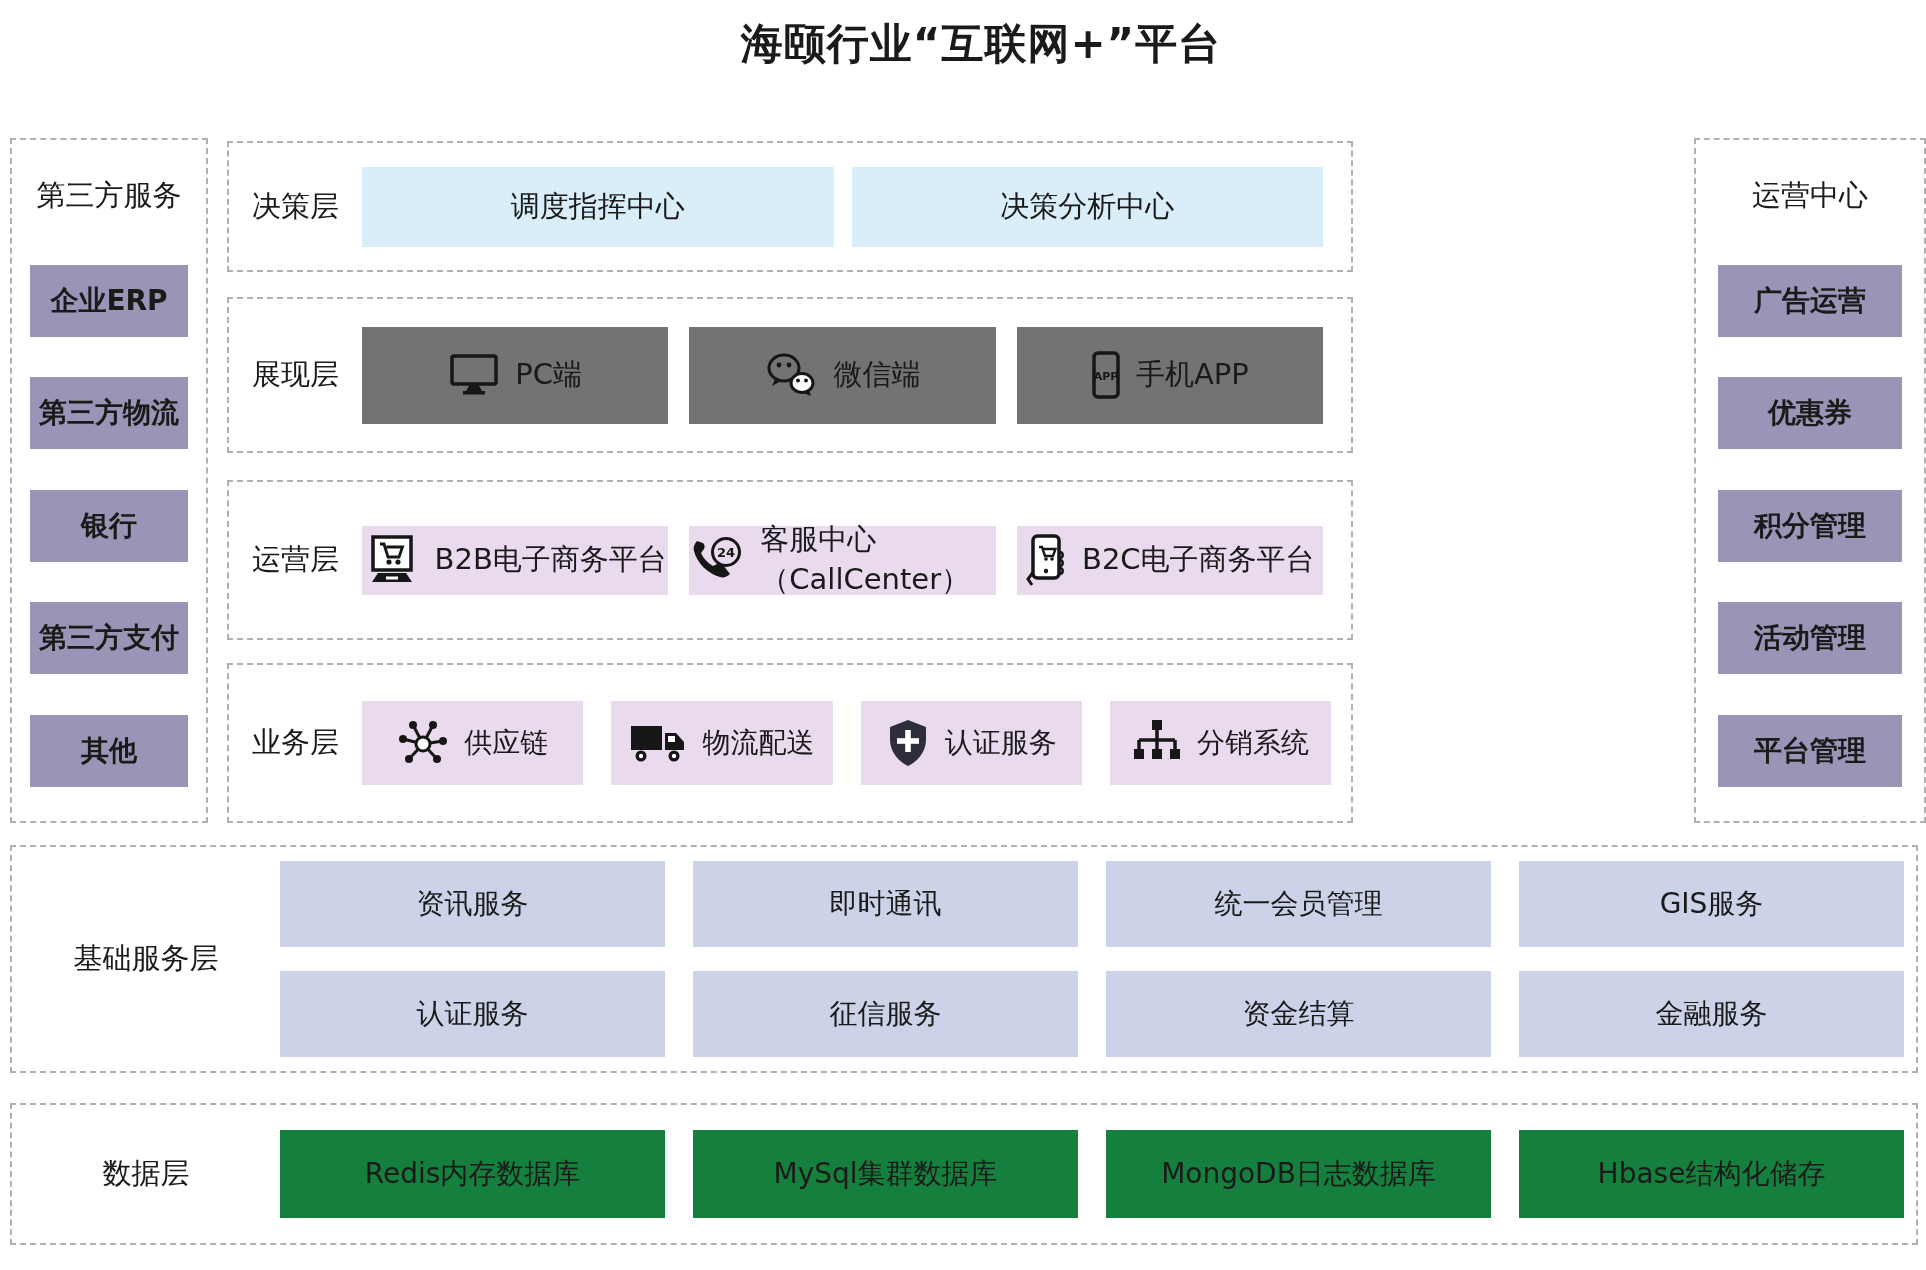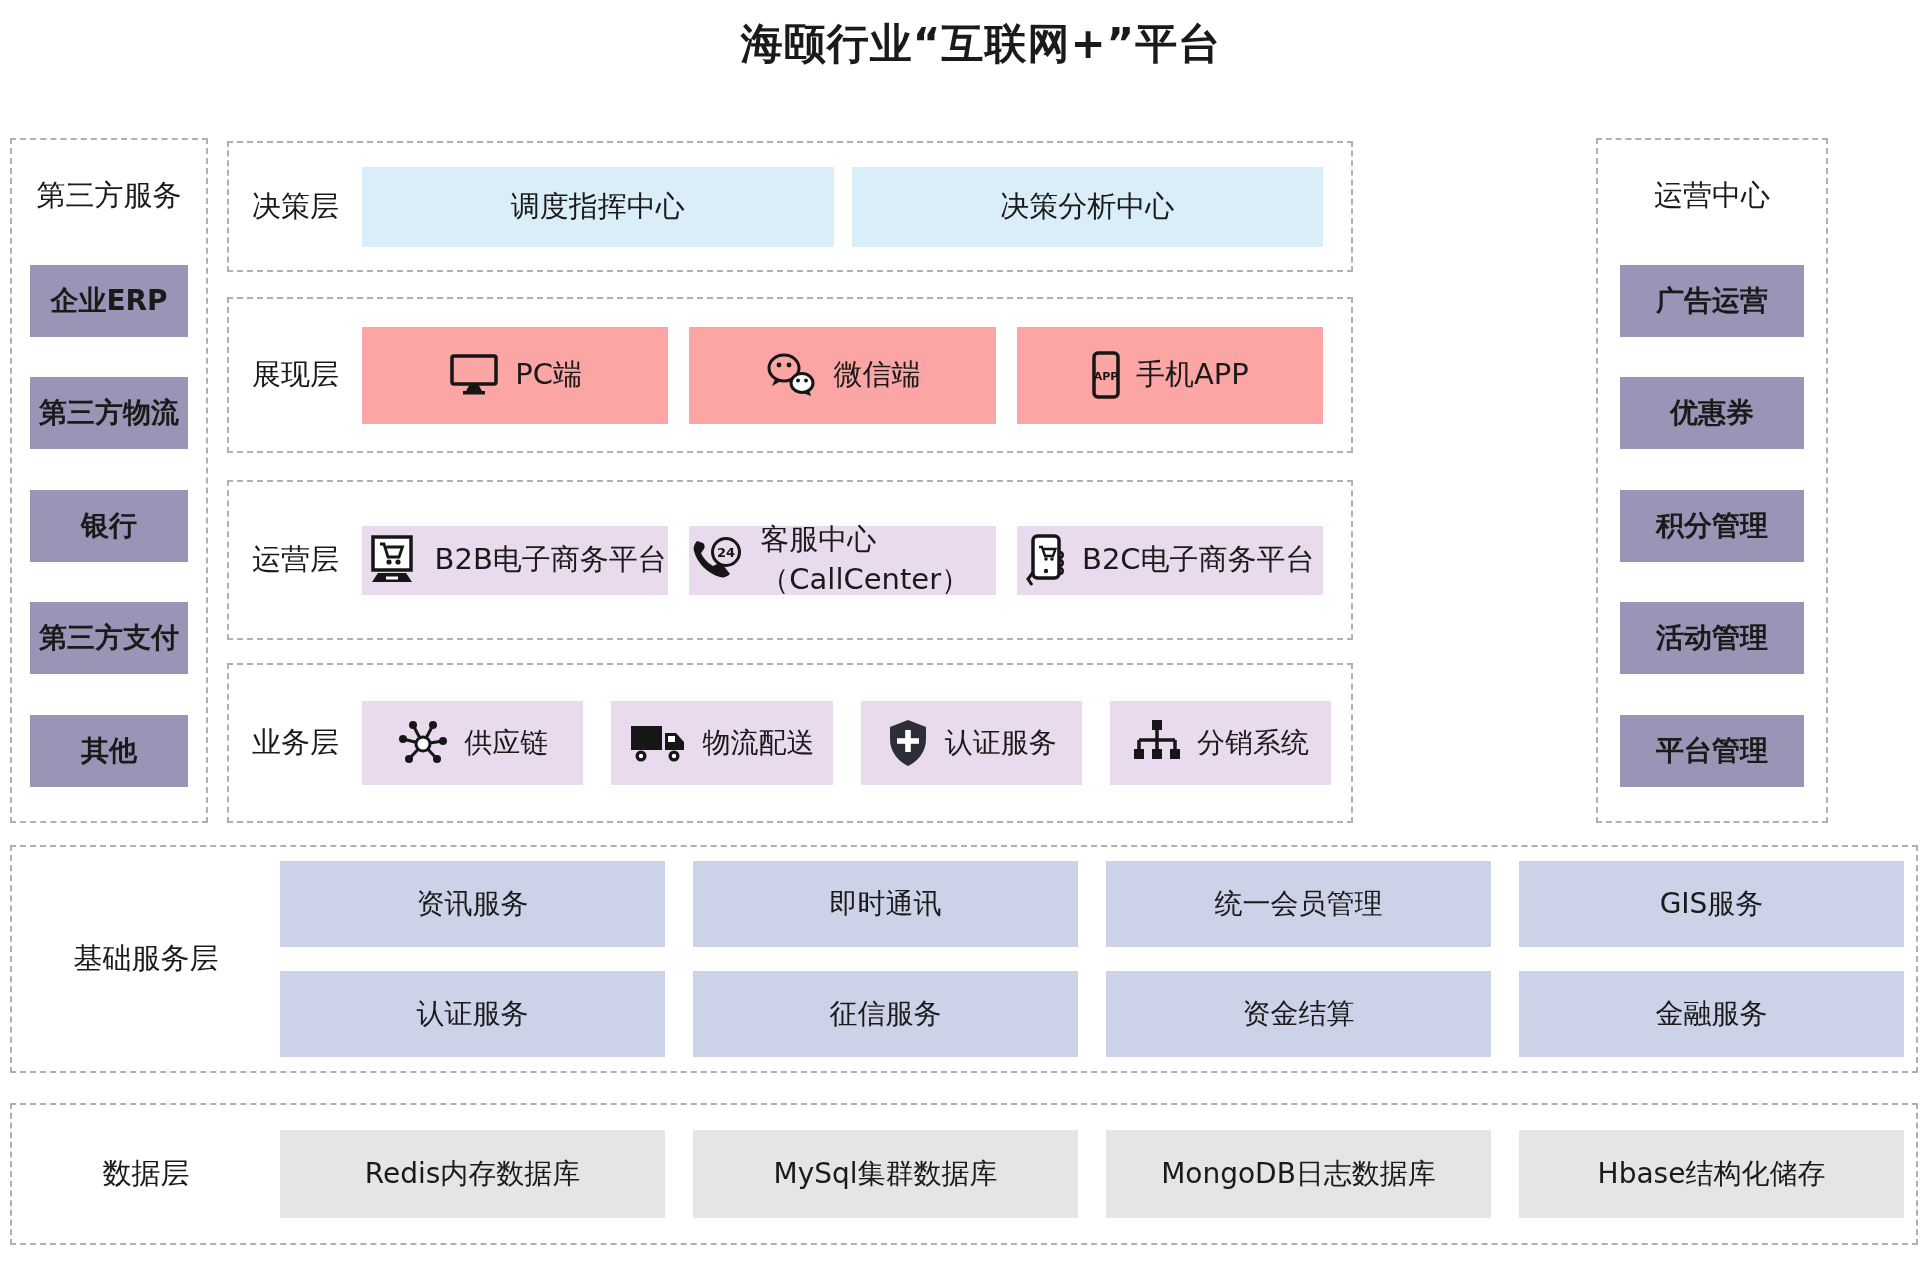--- a/index.html
+++ b/index.html
@@ -14,21 +14,21 @@
   }
   .dashed{border:2px dashed #b0b0b0;box-sizing:border-box;}
 
   
   .side-panel{
     position:absolute;top:138px;height:685px;
     display:flex;flex-direction:column;justify-content:space-between;
     padding:20px 18px 34px;
   }
   #left-panel{left:10px;width:198px;}
-  #right-panel{left:1596px;width:232px;padding:20px 22px 34px;gap:40px;}
+  #right-panel{left:1694px;width:232px;padding:20px 22px 34px;gap:40px;}
   .side-title{text-align:center;font-size:29px;padding:16px 0 8px;}
   .side-box{
     height:72px;background:#9c94b6;display:flex;align-items:center;
     justify-content:center;font-size:28px;font-weight:bold;
   }
 
   
   .mid-row{
     position:absolute;left:227px;width:1126px;
     display:flex;align-items:center;
@@ -39,21 +39,21 @@
   #row-business{top:663px;height:160px;}
   .mid-label{flex:none;width:133px;text-align:center;font-size:29px;}
   .mid-content{flex:1;display:flex;align-items:center;padding-right:28px;}
   .cell{
     flex:1;display:flex;align-items:center;justify-content:center;
     font-size:29px;gap:15px;
   }
   #row-decision .mid-content{gap:18px;}
   #row-decision .cell{height:80px;background:#d9eef8;}
   #row-presentation .mid-content{gap:21px;}
-  #row-presentation .cell{height:97px;background:#fca5a5;}
+  #row-presentation .cell{height:97px;background:#737373;}
   #row-operation .mid-content{gap:21px;}
   #row-operation .cell{height:69px;background:#e9daee;}
   #row-business .mid-content{gap:28px;padding-right:20px;}
   #row-business .cell{height:84px;background:#e9daee;font-size:28px;font-family:Liberation Serif, serif;}
   .icon{display:flex;align-items:center;}
   .icon svg{display:block;}
 
   
   .bottom-row{
     position:absolute;left:10px;width:1908px;
@@ -68,21 +68,21 @@
   }
   .service-cell{
     height:86px;background:#ccd3e9;display:flex;align-items:center;
     justify-content:center;font-size:28px;
   }
   .data-grid{
     flex:1;display:grid;grid-template-columns:repeat(4,1fr);
     column-gap:28px;padding-right:12px;
   }
   .data-cell{
-    height:88px;background:#e5e5e5;display:flex;align-items:center;
+    height:88px;background:#15803d;display:flex;align-items:center;
     justify-content:center;font-size:28px;
   }
 </style>
 </head>
 <body>
 
 <div class="canvas">
 
   <div class="title">海颐行业“互联网+”平台</div>
 

